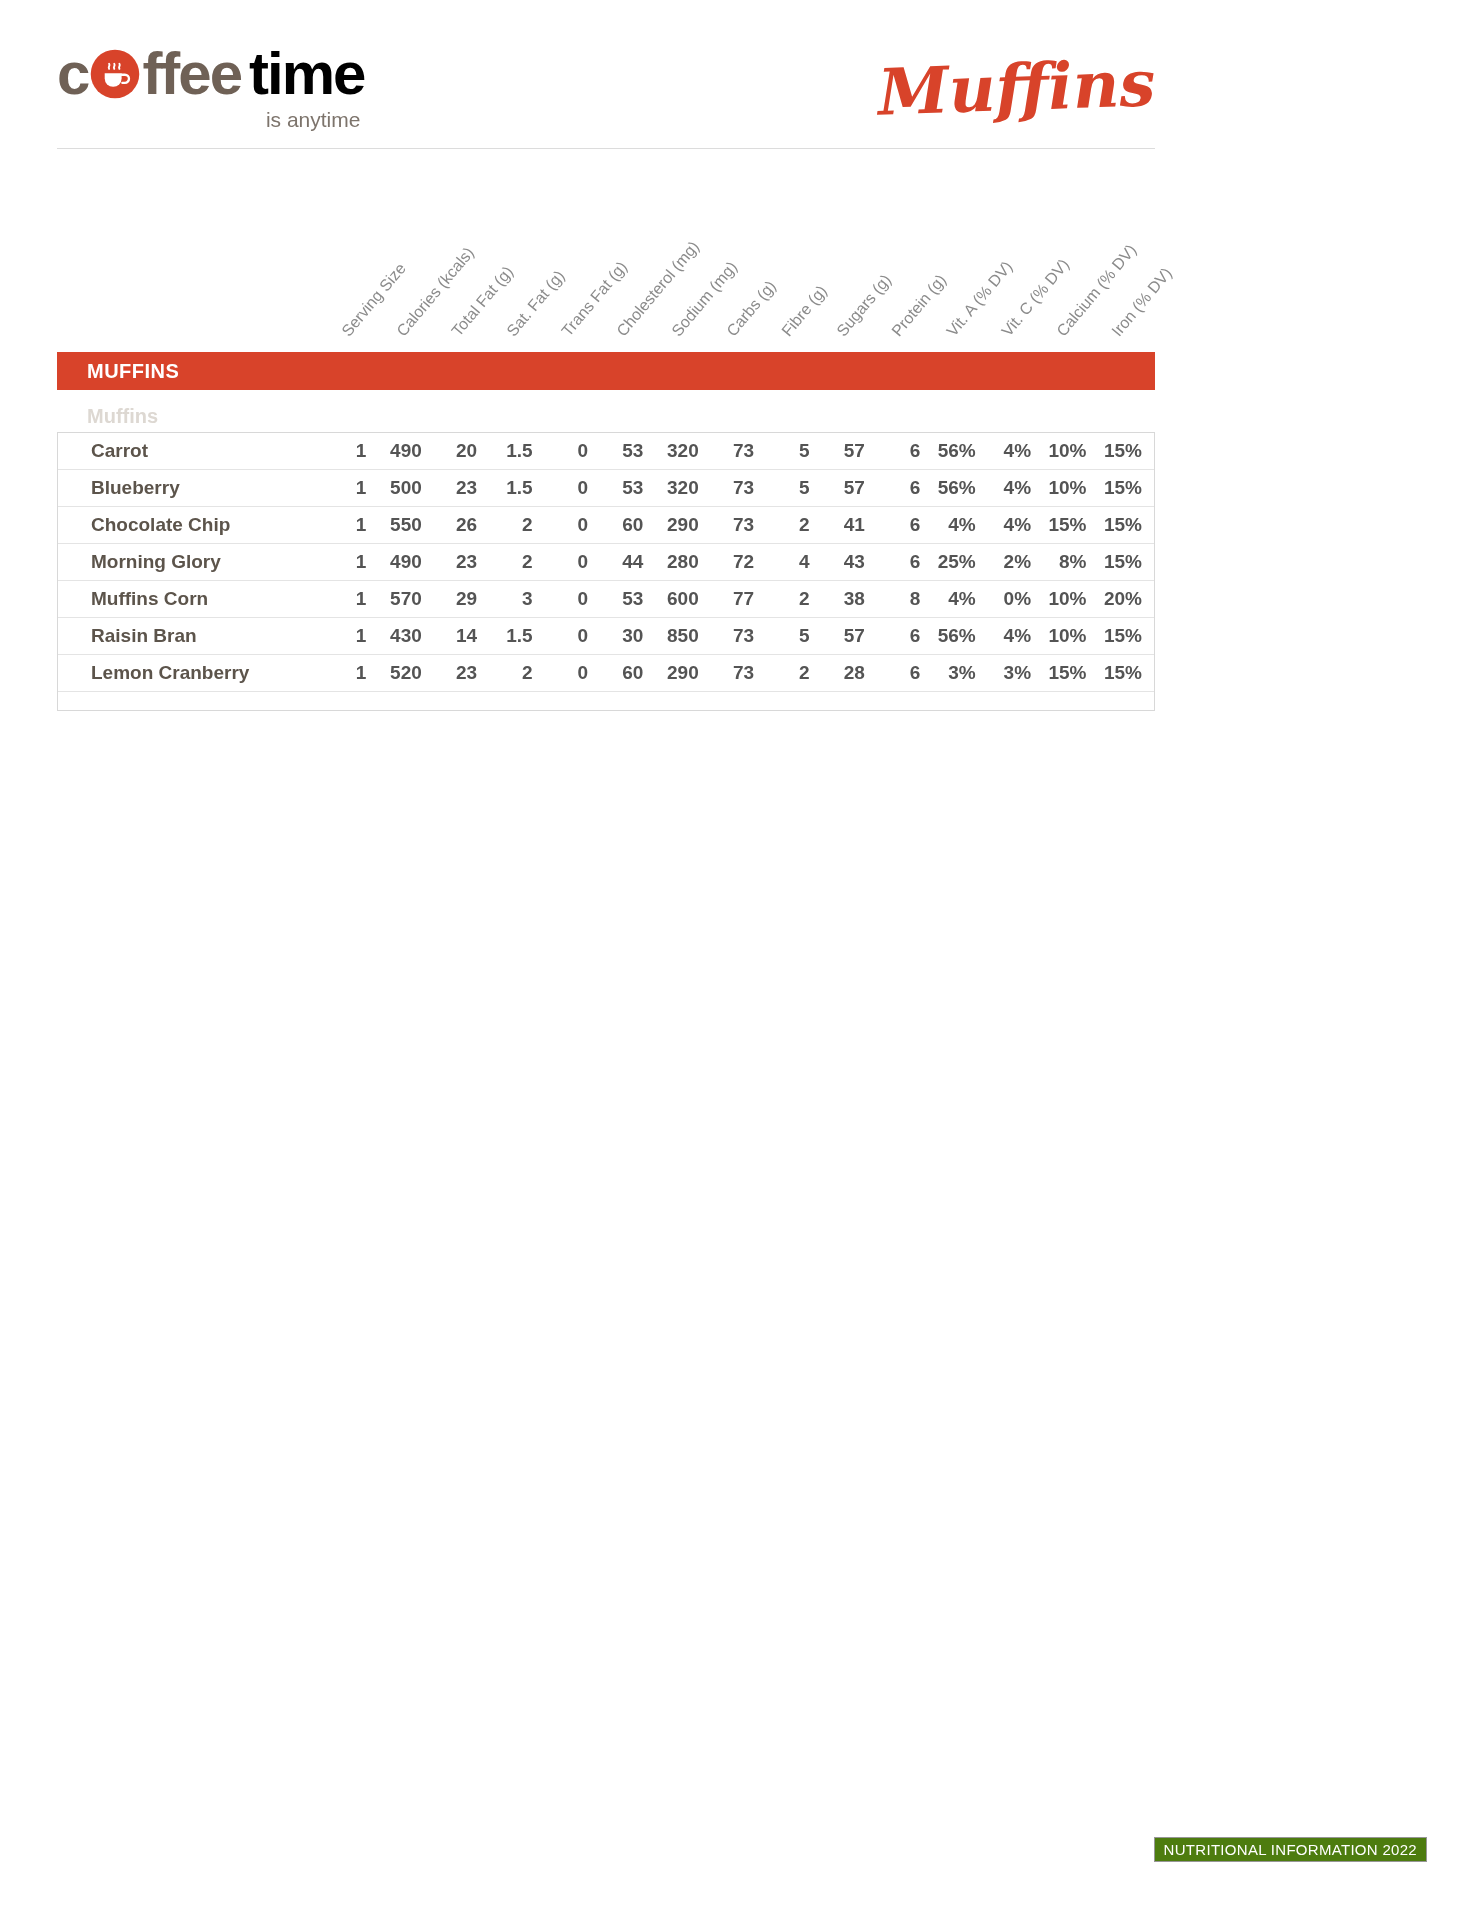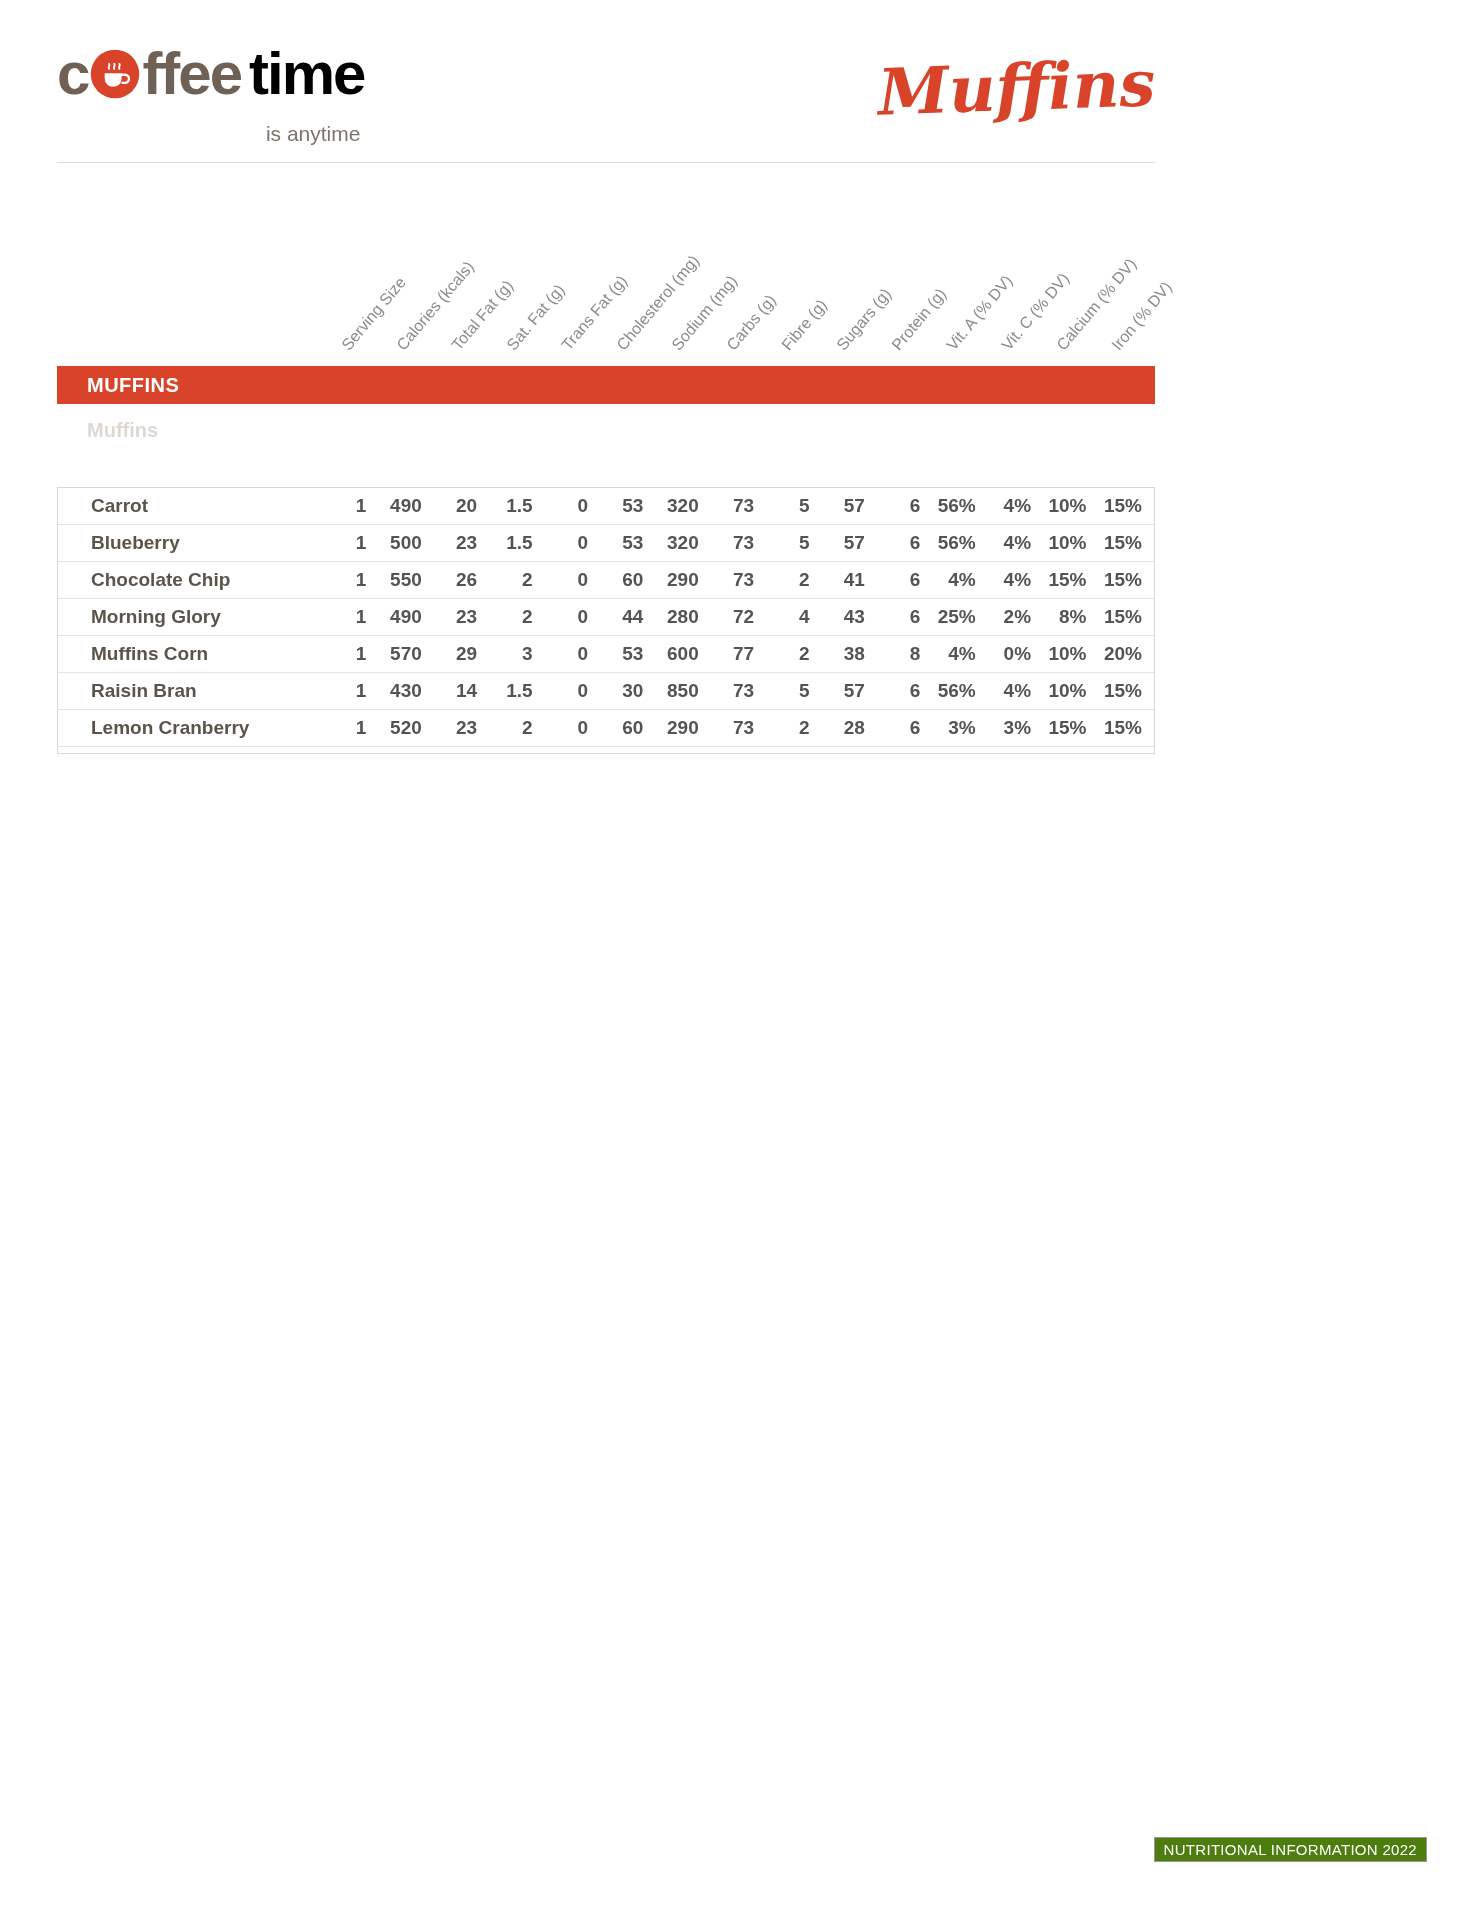--- a/index.html
+++ b/index.html
@@ -23,21 +23,21 @@
   .w-c, .w-coffee {
     font-size:60px; font-weight:bold; color:#6f6156; letter-spacing:-2px;
   }
   .w-time {
     font-size:60px; font-weight:bold; color:#000000; letter-spacing:-2px;
     margin-left:8px;
   }
   .logo-mark { display:inline-block; width:50px; height:50px; margin:0 2px; }
   .logo-mark svg { width:50px; height:50px; display:block; }
   .tagline {
-    text-align:right; color:#7d746c; font-size:21px; margin-top:18px; padding-right:4px;
+    text-align:right; color:#7d746c; font-size:21px; margin-top:4px; padding-right:4px;
   }
   .script-title {
     font-family:"DejaVu Serif", serif; font-style:italic; font-weight:bold;
     color:#d8432a; font-size:64px; margin-top:6px;
     transform:rotate(-2deg); transform-origin:center;
   }
   .divider { border:none; border-top:1px solid #dcdcdc; margin-top:16px; }
 
   
   .col-headers { position:relative; height:195px; }
@@ -54,21 +54,21 @@
     background:#d8432a; height:38px; line-height:38px;
     color:#ffffff; font-weight:bold; font-size:20px;
     padding-left:30px; letter-spacing:0.5px;
   }
   .watermark {
     color:#ddd8d2; font-weight:bold; font-size:20px;
     padding:16px 0 6px 30px; line-height:1;
   }
 
   
-  .table-box { border:1px solid #d8d8d8; padding-bottom:6px; background:#fff;margin-top:41px; }
+  .table-box { border:1px solid #d8d8d8; padding-bottom:18px; background:#fff; }
   table.nutrition { width:100%; border-collapse:collapse; table-layout:fixed; }
   table.nutrition td {
     border-bottom:1px solid #e4e4e4;
     padding-top:7px; padding-bottom:7px;
     font-size:19px;
   }
   td.name-cell {
     width:265px; padding-left:33px;
     font-weight:bold; color:#5c544b;
   }

